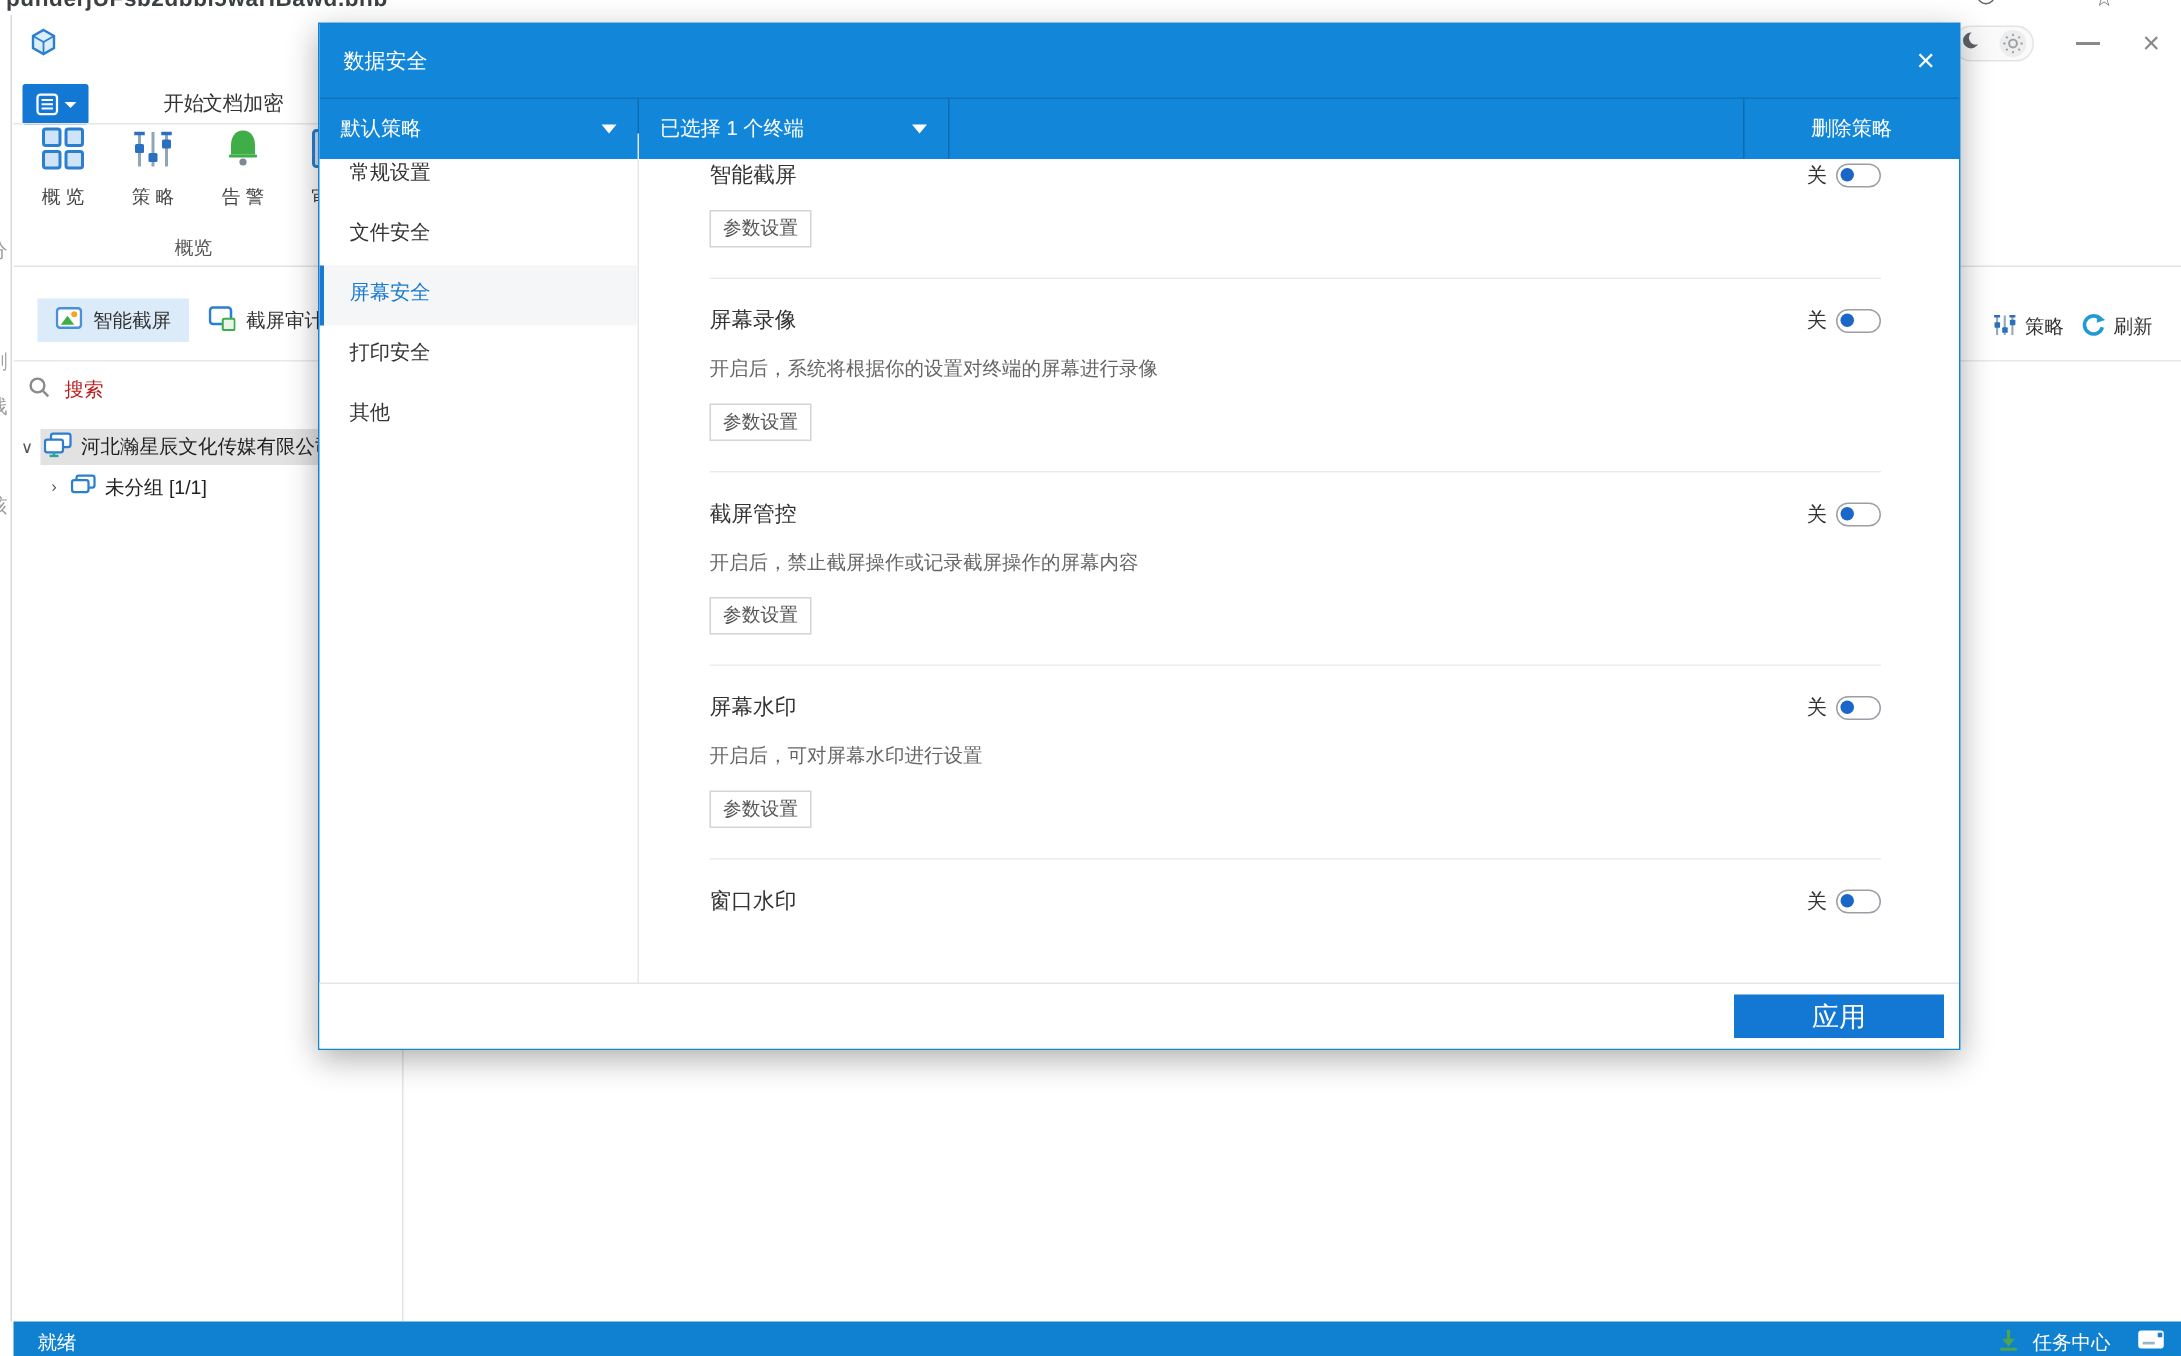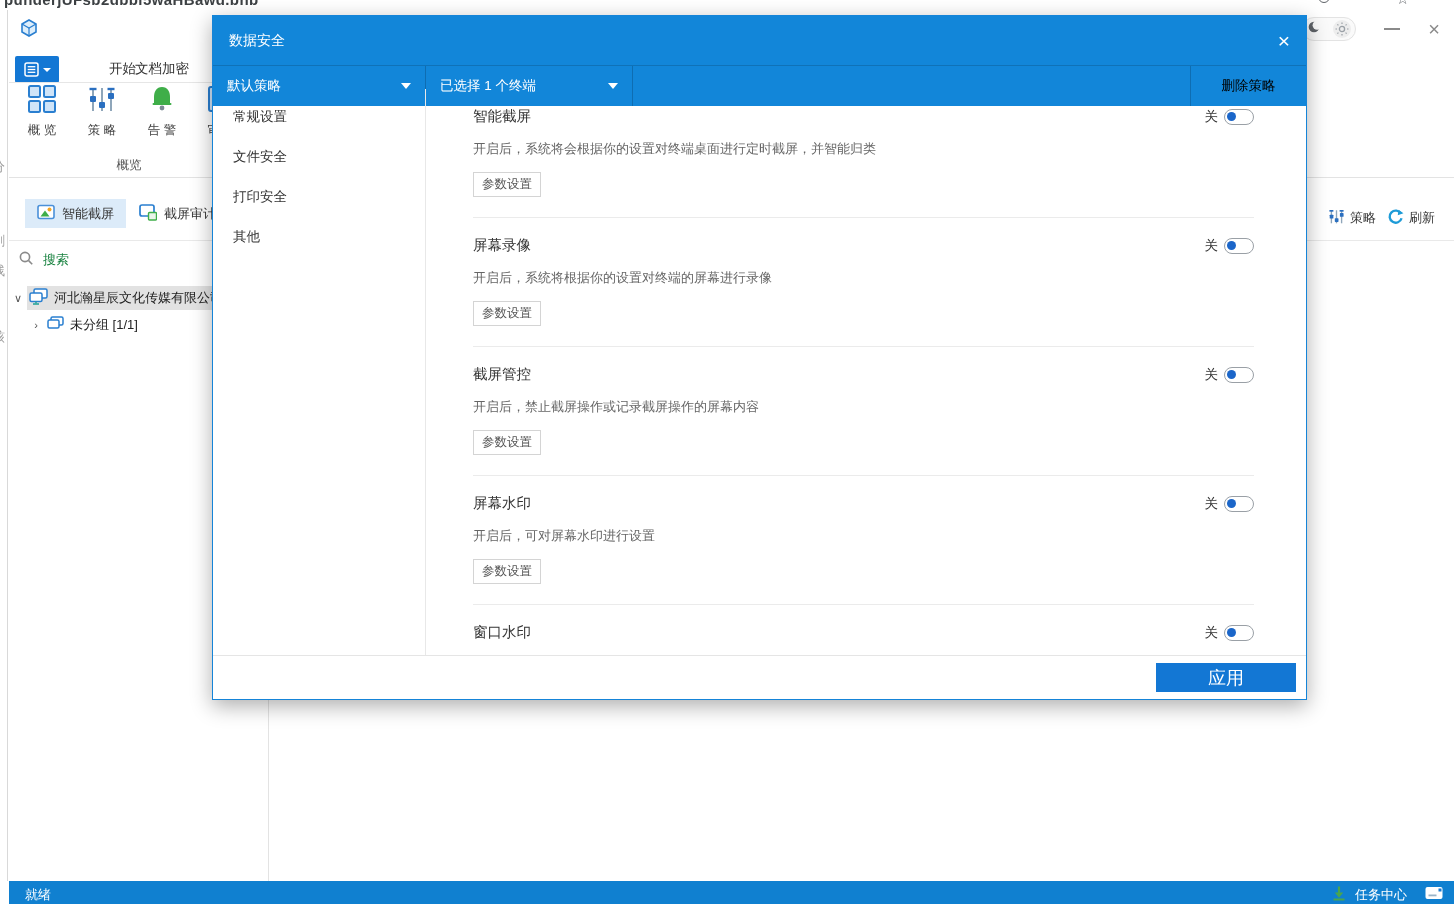--- a/index.html
+++ b/index.html
@@ -45,21 +45,21 @@
   .view-btn { position:absolute; top:189px; height:29px; display:flex; align-items:center; gap:7px; padding:0 12px; font-size:13px; color:#333; cursor:default; }
   .view-btn.active { background:#dcebf9; }
   .vb-0 { left:16px; } .vb-1 { left:118px; }
   .right-tool { position:absolute; top:194px; height:28px; display:flex; align-items:center; gap:5px; font-size:13px; color:#333; }
   .rt-policy { left:1319px; } .rt-refresh { left:1378px; }
   .toolbar-divider { position:absolute; top:230px; left:0; right:0; border-top:1px solid #e9e9e9; }
   .panel-vdivider { position:absolute; top:231px; bottom:23px; left:259px; border-left:1px solid #e3e3e3; }
 
   
   .search-row { position:absolute; top:236px; left:0; width:259px; height:28px; display:flex; align-items:center; gap:9px; padding-left:9px; }
-  .search-row .ph { font-size:13px; color:#15803d; }
+  .search-row .ph { font-size:13px; color:#b91c1c; }
   .tree-row { position:absolute; left:0; height:24px; display:flex; align-items:center; font-size:13px; color:#222; white-space:nowrap; }
   .tr-0 { top:276px; }
   .tr-1 { top:303px; }
   .tree-chevron { width:18px; text-align:center; color:#555; font-size:11px; }
   .tree-sel { display:flex; align-items:center; gap:6px; background:#e2e2e2; padding:2px 6px 2px 2px; }
   .tree-plain { display:flex; align-items:center; gap:6px; padding-left:2px; }
 
   
   .statusbar { position:absolute; left:0; right:0; bottom:0; height:23px; background:#1080d0; color:#fff; display:flex; align-items:flex-end; font-size:13px; padding:0 10px; }
   .statusbar .ready { margin-left:6px; }
@@ -68,25 +68,25 @@
 
   
   .modal { position:absolute; left:212px; top:15px; width:1095px; height:685px; background:#fff; border:1px solid #1584d8; box-shadow:0 6px 20px rgba(0,0,0,.32); z-index:10; }
   .m-title { height:50px; background:#1286d9; border-bottom:1px solid rgba(0,0,0,.15); display:flex; align-items:center; padding:0 16px; color:#fff; font-size:14px; }
   .m-close { margin-left:auto; font-size:21px; line-height:18px; color:#fff; cursor:default; }
   .m-drop { height:40px; background:#1286d9; display:flex; color:#fff; }
   .dd { display:flex; align-items:center; padding:0 14px; font-size:13.5px; border-right:1px solid rgba(0,0,0,.18); }
   .dd-1 { width:213px; } .dd-2 { width:207px; }
   .dd .caret { margin-left:auto; width:0; height:0; border-left:5px solid transparent; border-right:5px solid transparent; border-top:6px solid #fff; }
   .dd-spacer { flex:1; }
-  .del-btn { width:116px; border-left:1px solid rgba(0,0,0,.18); display:flex; align-items:center; justify-content:center; font-size:13.5px; color:#000000; cursor:default; }
+  .del-btn { width:144px; border-left:1px solid rgba(0,0,0,.18); display:flex; align-items:center; justify-content:center; font-size:13.5px; color:#ffffff; cursor:default; }
 
   .m-body { position:absolute; top:73px; bottom:44px; left:0; right:0; display:flex; }
   .m-side { width:213px; border-right:1px solid #e8e8e8; padding-top:8px; }
-  .m-side-item { height:40px; line-height:40px; padding-left:20px; font-size:13.5px; color:#333; cursor:default; }
+  .m-side-item { height:40px; line-height:40px; padding-left:20px; font-size:13.5px; color:#333; cursor:default;font-family:Liberation Mono, monospace; }
   .m-side-item.sel { background:#f5f6f7; color:#1a7ad0; border-left:3px solid #1a7ad0; padding-left:17px; }
 
   .m-content { flex:1; overflow:hidden; padding:0 52px 0 47px; }
   .sec { padding-top:18px; padding-bottom:20px; border-bottom:1px solid #ebebeb; }
   .sec:last-child { border-bottom:none; }
   .sec-head { display:flex; align-items:center; justify-content:space-between; }
   .sec-title { font-size:14.5px; color:#333; }
   .tg { display:flex; align-items:center; gap:6px; }
   .tg-label { font-size:13.5px; color:#333; }
   .pill { position:relative; width:30px; height:16px; border:1px solid #9aa0a6; border-radius:9px; background:#fff; cursor:default; }
@@ -325,35 +325,35 @@
         <span class="caret"></span>
       </div>
       <div class="dd-spacer"></div>
       <div class="del-btn">删除策略</div>
     </div>
 
     <div class="m-body">
       <div class="m-side">
         <div class="m-side-item">常规设置</div>
         <div class="m-side-item">文件安全</div>
+        <div class="m-side-item sel">屏幕安全</div>
         <div class="m-side-item">打印安全</div>
         <div class="m-side-item">其他</div>
       </div>
 
       <div class="m-content">
 
         <div class="sec">
           <div class="sec-head">
             <span class="sec-title">智能截屏</span>
             <span class="tg">
                 <span class="tg-label">关</span>
                 <span class="pill"></span>
               </span>
           </div>
-          <div class="sec-desc">开启后，系统将会根据你的设置对终端桌面进行定时截屏，并智能归类</div>
           <div class="param-btn">参数设置</div>
         </div>
 
         <div class="sec">
           <div class="sec-head">
             <span class="sec-title">屏幕录像</span>
             <span class="tg">
                 <span class="tg-label">关</span>
                 <span class="pill"></span>
               </span>

